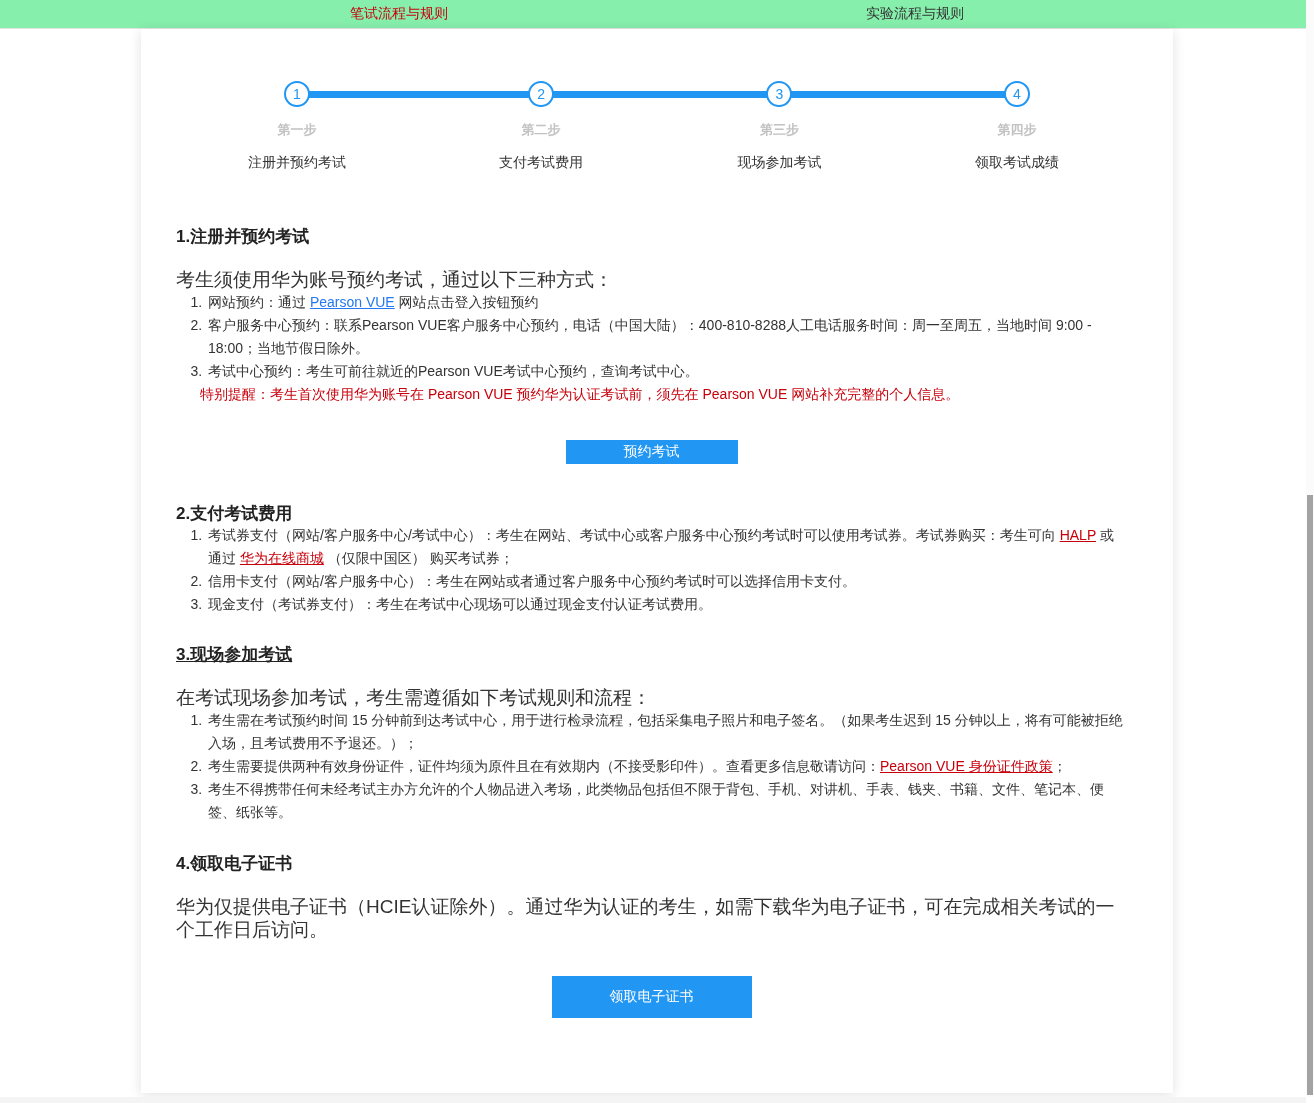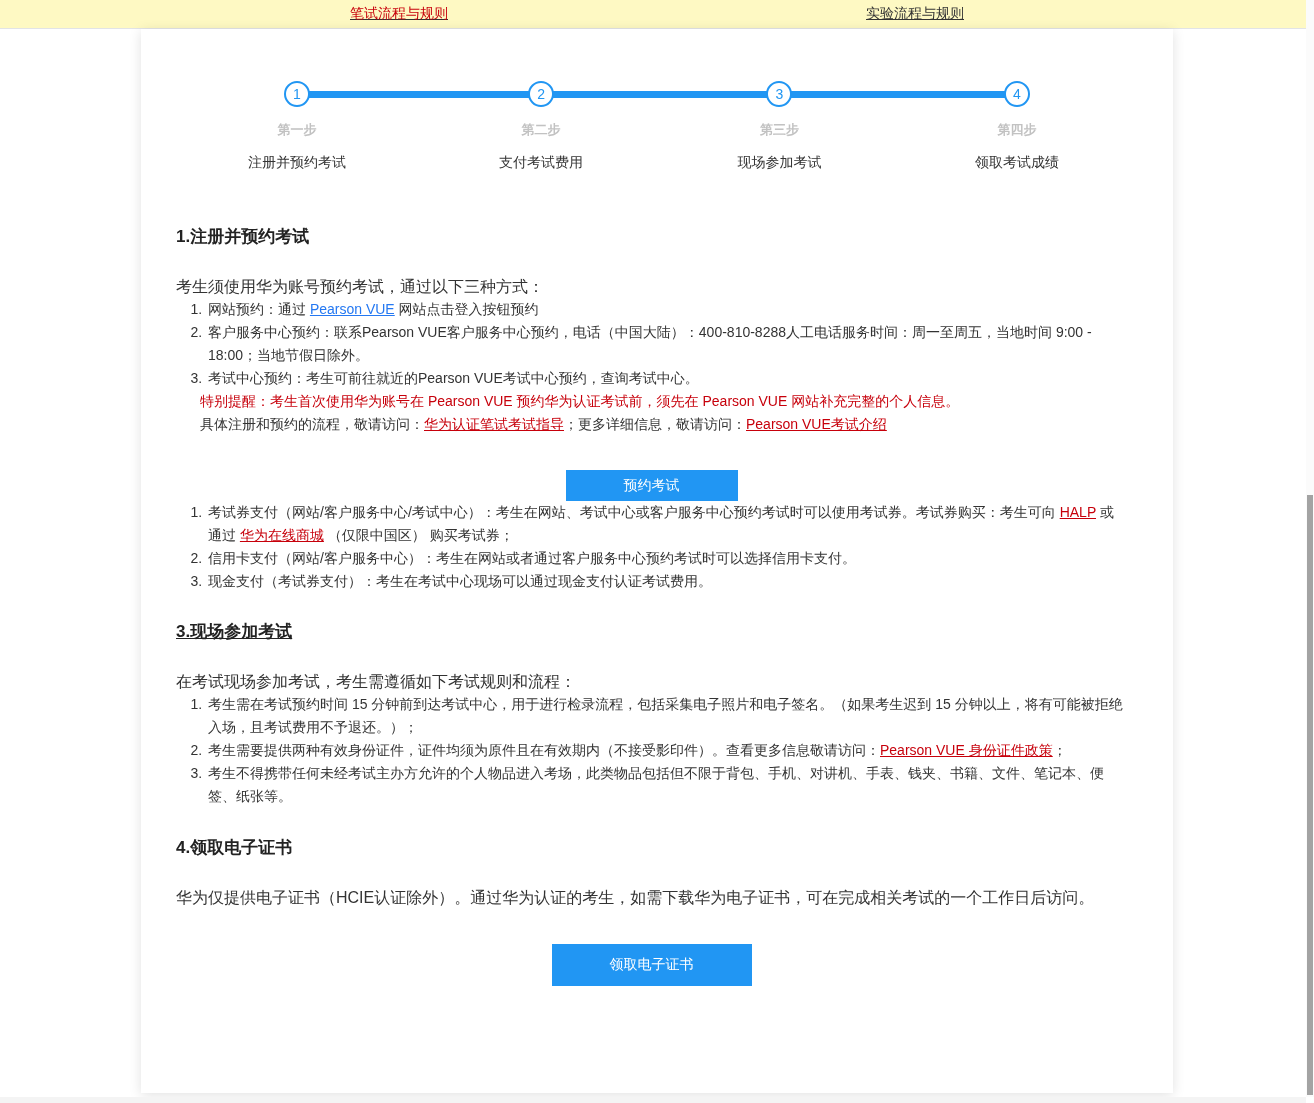--- a/index.html
+++ b/index.html
@@ -1,21 +1,21 @@
 <!DOCTYPE html>
 <html><head>
 <meta charset="utf-8">
 <style>
   html,body { margin:0; padding:0; }
   body {
     width:1314px; height:1103px; position:relative; overflow:hidden;
     background:#ffffff; font-family:"Liberation Sans", sans-serif; color:#333;
   }
   
-  .topbar { height:28px; background:#fef9c3; border-bottom:1px solid #e2e4e6;text-decoration:underline; }
+  .topbar { height:28px; background:#86efac; border-bottom:1px solid #e2e4e6; }
   .topbar-inner { width:1032px; margin-left:141px; height:100%; display:flex; }
   .tab { flex:1; display:flex; align-items:center; justify-content:center;
          font-size:14px; color:#333; cursor:pointer; }
   .tab.active { color:#c7000b; }
 
   
   .card { position:absolute; left:141px; top:29px; width:1032px; height:1064px;
           background:#fff; box-shadow:0 2px 12px rgba(0,0,0,0.12); box-sizing:border-box; }
 
   
@@ -29,34 +29,34 @@
                  background:#fff; color:#2196f3; font-size:14px; line-height:22px;
                  margin:0 auto; position:relative; z-index:1; text-align:center; }
   .step-label { margin-top:16px; font-size:13px; color:#c2c2c2; line-height:13px;font-weight:bold; }
   .step-name  { margin-top:19px; font-size:14px; color:#333; line-height:14px; }
 
   
   .content { padding:0 46px 0 35px; }
   .sec-heading { font-size:17px; font-weight:bold; color:#222; margin:0; line-height:20px; }
   .mt-s1 { margin-top:31px; } .mt-s2 { margin-top:40px; }
   .mt-s3 { margin-top:29px;text-decoration:underline; } .mt-s4 { margin-top:30px; }
-  .intro { margin:28px 0 0; font-size:16px; line-height:23px; }
+  .intro { margin:21px 0 0; font-size:19px; line-height:23px; }
   ol.steps-list { margin:0; padding-left:30px; font-size:14px; line-height:23px; }
   ol.steps-list li { padding-left:2px; }
   .indent-block { padding-left:24px; font-size:14px; line-height:23px; }
   .red-text { color:#c7000b; }
   .red-link { color:#c7000b; text-decoration:underline; cursor:pointer; }
   .blue-link { color:#2478f2; text-decoration:underline; cursor:pointer; }
 
   
   .btn-row { text-align:center; }
   .btn-row-1 { margin-top:34px; } .btn-row-2 { margin-top:35px; }
   .btn { background:#2196f3; color:#fff; border:none; font-size:14px;
          cursor:pointer; font-family:inherit; }
-  .btn-book { width:172px; height:31px;font-family:Liberation Mono, monospace; }
+  .btn-book { width:172px; height:24px;font-family:Liberation Mono, monospace; }
   .btn-cert { width:200px; height:42px; }
 
   
   .v-scrollbar { position:absolute; right:0; top:0; width:8px; height:1097px; background:#fbfbfb; }
   .v-thumb { position:absolute; left:1px; width:6px; top:495px; height:600px; background:#a3a3a3; }
   .h-scrollbar { position:absolute; left:0; bottom:0; width:1306px; height:6px; background:#f4f4f4; }
 </style>
 </head>
 <body>
 
@@ -96,27 +96,25 @@
   <div class="content">
 
     <h2 class="sec-heading mt-s1">1.注册并预约考试</h2>
     <p class="intro">考生须使用华为账号预约考试，通过以下三种方式：</p>
     <ol class="steps-list">
       <li><span>网站预约：通过 </span><a class="blue-link">Pearson VUE</a><span> 网站点击登入按钮预约</span></li>
       <li>客户服务中心预约：联系Pearson VUE客户服务中心预约，电话（中国大陆）：400-810-8288人工电话服务时间：周一至周五，当地时间 9:00 - 18:00；当地节假日除外。</li>
       <li>考试中心预约：考生可前往就近的Pearson VUE考试中心预约，查询考试中心。</li>
     </ol>
     <div class="indent-block red-text">特别提醒：考生首次使用华为账号在 Pearson VUE 预约华为认证考试前，须先在 Pearson VUE 网站补充完整的个人信息。</div>
-    <div class="indent-block">
-      <span>具体注册和预约的流程，敬请访问：</span><a class="red-link">华为认证笔试考试指导</a><span>；更多详细信息，敬请访问：</span><a class="red-link">Pearson VUE考试介绍</a>
-    </div>
     <div class="btn-row btn-row-1">
       <button class="btn btn-book">预约考试</button>
     </div>
 
+    <h2 class="sec-heading mt-s2">2.支付考试费用</h2>
     <ol class="steps-list">
       <li><span>考试券支付（网站/客户服务中心/考试中心）：考生在网站、考试中心或客户服务中心预约考试时可以使用考试券。考试券购买：考生可向 </span><a class="red-link">HALP</a><span> 或通过 </span><a class="red-link">华为在线商城</a><span> （仅限中国区） 购买考试券；</span></li>
       <li>信用卡支付（网站/客户服务中心）：考生在网站或者通过客户服务中心预约考试时可以选择信用卡支付。</li>
       <li>现金支付（考试券支付）：考生在考试中心现场可以通过现金支付认证考试费用。</li>
     </ol>
 
     <h2 class="sec-heading mt-s3">3.现场参加考试</h2>
     <p class="intro">在考试现场参加考试，考生需遵循如下考试规则和流程：</p>
     <ol class="steps-list">
       <li>考生需在考试预约时间 15 分钟前到达考试中心，用于进行检录流程，包括采集电子照片和电子签名。（如果考生迟到 15 分钟以上，将有可能被拒绝入场，且考试费用不予退还。）；</li>

